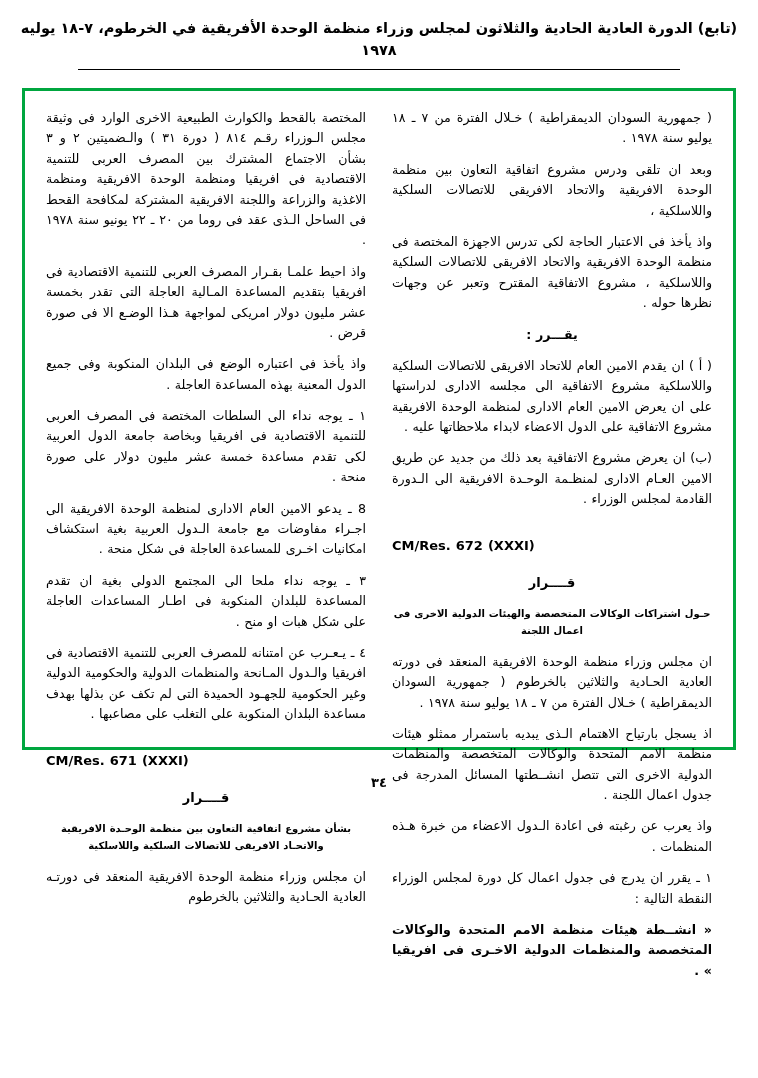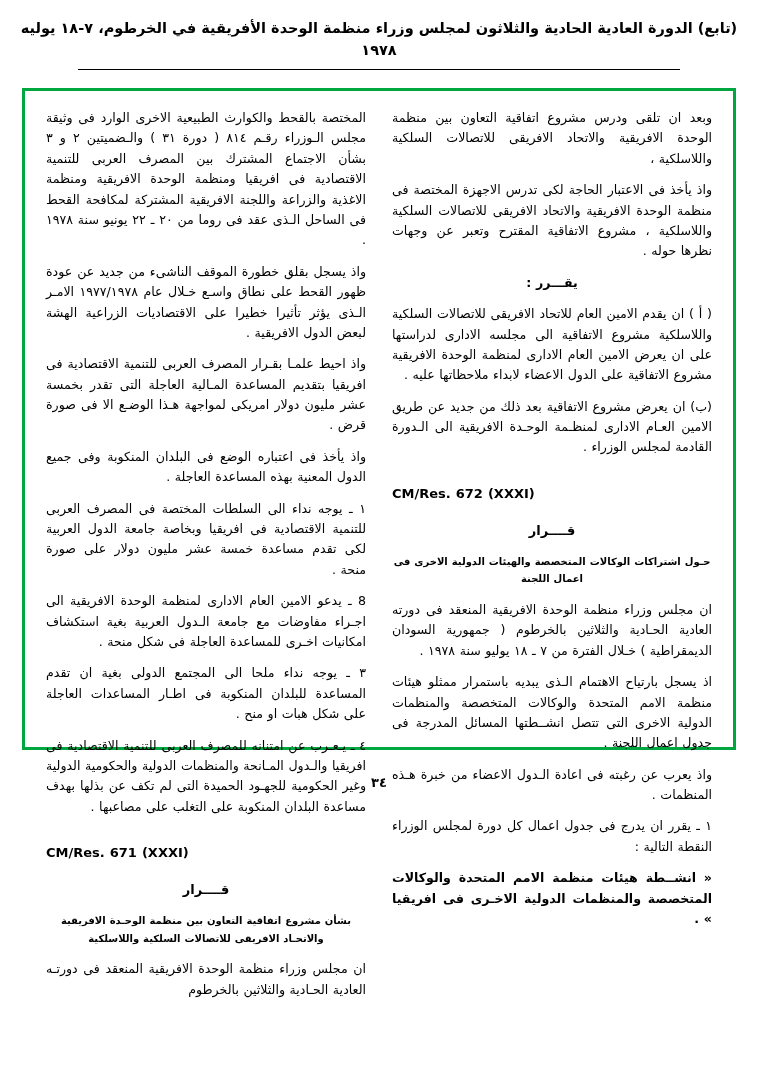--- a/index.html
+++ b/index.html
@@ -131,38 +131,38 @@
   <div class="header-block">
     <div class="header-title">(تابع) الدورة العادية الحادية والثلاثون لمجلس وزراء منظمة الوحدة الأفريقية في الخرطوم، ٧-١٨ يوليه ١٩٧٨</div>
     <hr class="header-rule">
   </div>
 
   <div class="frame"></div>
 
   <div class="columns">
 
     <div class="col">
+      <p class="para">( جمهورية السودان الديمقراطية ) خـلال الفترة من ٧ ـ ١٨ يوليو سنة ١٩٧٨ .</p>
       <p class="para">وبعد ان تلقى ودرس مشروع اتفاقية التعاون بين منظمة الوحدة الافريقية والاتحاد الافريقى للاتصالات السلكية واللاسلكية ،</p>
       <p class="para">واذ يأخذ فى الاعتبار الحاجة لكى تدرس الاجهزة المختصة فى منظمة الوحدة الافريقية والاتحاد الافريقى للاتصالات السلكية واللاسلكية ، مشروع الاتفاقية المقترح وتعبر عن وجهات نظرها حوله .</p>
       <p class="para center">يقـــرر :</p>
       <p class="para">( أ ) ان يقدم الامين العام للاتحاد الافريقى للاتصالات السلكية واللاسلكية مشروع الاتفاقية الى مجلسه الادارى لدراستها على ان يعرض الامين العام الادارى لمنظمة الوحدة الافريقية مشروع الاتفاقية على الدول الاعضاء لابداء ملاحظاتها عليه .</p>
       <p class="para">(ب) ان يعرض مشروع الاتفاقية بعد ذلك من جديد عن طريق الامين العـام الادارى لمنظـمة الوحـدة الافريقية الى الـدورة القادمة لمجلس الوزراء .</p>
       <p class="para res-id">CM/Res. 672 (XXXI)</p>
       <p class="para heading">قــــرار</p>
       <p class="para subheading">حـول اشتراكات الوكالات المتخصصة والهيئات الدولية الاخرى فى اعمال اللجنة</p>
       <p class="para">ان مجلس وزراء منظمة الوحدة الافريقية المنعقد فى دورته العادية الحـادية والثلاثين بالخرطوم ( جمهورية السودان الديمقراطية ) خـلال الفترة من ٧ ـ ١٨ يوليو سنة ١٩٧٨ .</p>
       <p class="para">اذ يسجل بارتياح الاهتمام الـذى يبديه باستمرار ممثلو هيئات منظمة الامم المتحدة والوكالات المتخصصة والمنظمات الدولية الاخرى التى تتصل انشــطتها المسائل المدرجة فى جدول اعمال اللجنة .</p>
       <p class="para">واذ يعرب عن رغبته فى اعادة الـدول الاعضاء من خبرة هـذه المنظمات .</p>
       <p class="para">١ ـ يقرر ان يدرج فى جدول اعمال كل دورة لمجلس الوزراء النقطة التالية :</p>
       <p class="para quoted">« انشــطة هيئات منظمة الامم المتحدة والوكالات المتخصصة والمنظمات الدولية الاخـرى فى افريقيا » .</p>
     </div>
 
     <div class="col">
       <p class="para">المختصة بالقحط والكوارث الطبيعية الاخرى الوارد فى وثيقة مجلس الـوزراء رقـم ٨١٤ ( دورة ٣١ ) والـضميتين ٢ و ٣ بشأن الاجتماع المشترك بين المصرف العربى للتنمية الاقتصادية فى افريقيا ومنظمة الوحدة الافريقية ومنظمة الاغذية والزراعة واللجنة الافريقية المشتركة لمكافحة القحط فى الساحل الـذى عقد فى روما من ٢٠ ـ ٢٢ يونيو سنة ١٩٧٨ .</p>
-      <p class="para">واذ يسجل بقلق خطورة الموقف الناشىء من جديد عن عودة ظهور القحط على نطاق واسـع خـلال عام ١٩٧٧/١٩٧٨ الامـر الـذى يؤثر تأثيرا خطيرا على الاقتصاديات الزراعية الهشة لبعض الدول الافريقية .</p>
       <p class="para">واذ احيط علمـا بقـرار المصرف العربى للتنمية الاقتصادية فى افريقيا بتقديم المساعدة المـالية العاجلة التى تقدر بخمسة عشر مليون دولار امريكى لمواجهة هـذا الوضـع الا فى صورة قرض .</p>
       <p class="para">واذ يأخذ فى اعتباره الوضع فى البلدان المنكوبة وفى جميع الدول المعنية بهذه المساعدة العاجلة .</p>
       <p class="para">١ ـ يوجه نداء الى السلطات المختصة فى المصرف العربى للتنمية الاقتصادية فى افريقيا وبخاصة جامعة الدول العربية لكى تقدم مساعدة خمسة عشر مليون دولار على صورة منحة .</p>
       <p class="para">8 ـ يدعو الامين العام الادارى لمنظمة الوحدة الافريقية الى اجـراء مفاوضات مع جامعة الـدول العربية بغية استكشاف امكانيات اخـرى للمساعدة العاجلة فى شكل منحة .</p>
       <p class="para">٣ ـ يوجه نداء ملحا الى المجتمع الدولى بغية ان تقدم المساعدة للبلدان المنكوبة فى اطـار المساعدات العاجلة على شكل هبات او منح .</p>
       <p class="para">٤ ـ يـعـرب عن امتنانه للمصرف العربى للتنمية الاقتصادية فى افريقيا والـدول المـانحة والمنظمات الدولية والحكومية الدولية وغير الحكومية للجهـود الحميدة التى لم تكف عن بذلها بهدف مساعدة البلدان المنكوبة على التغلب على مصاعبها .</p>
       <p class="para res-id">CM/Res. 671 (XXXI)</p>
       <p class="para heading">قــــرار</p>
       <p class="para subheading">بشأن مشروع اتفاقية التعاون بين منظمة الوحـدة الافريقية والاتحـاد الافريقى للاتصالات السلكية واللاسلكية</p>
       <p class="para">ان مجلس وزراء منظمة الوحدة الافريقية المنعقد فى دورتـه العادية الحـادية والثلاثين بالخرطوم</p>

